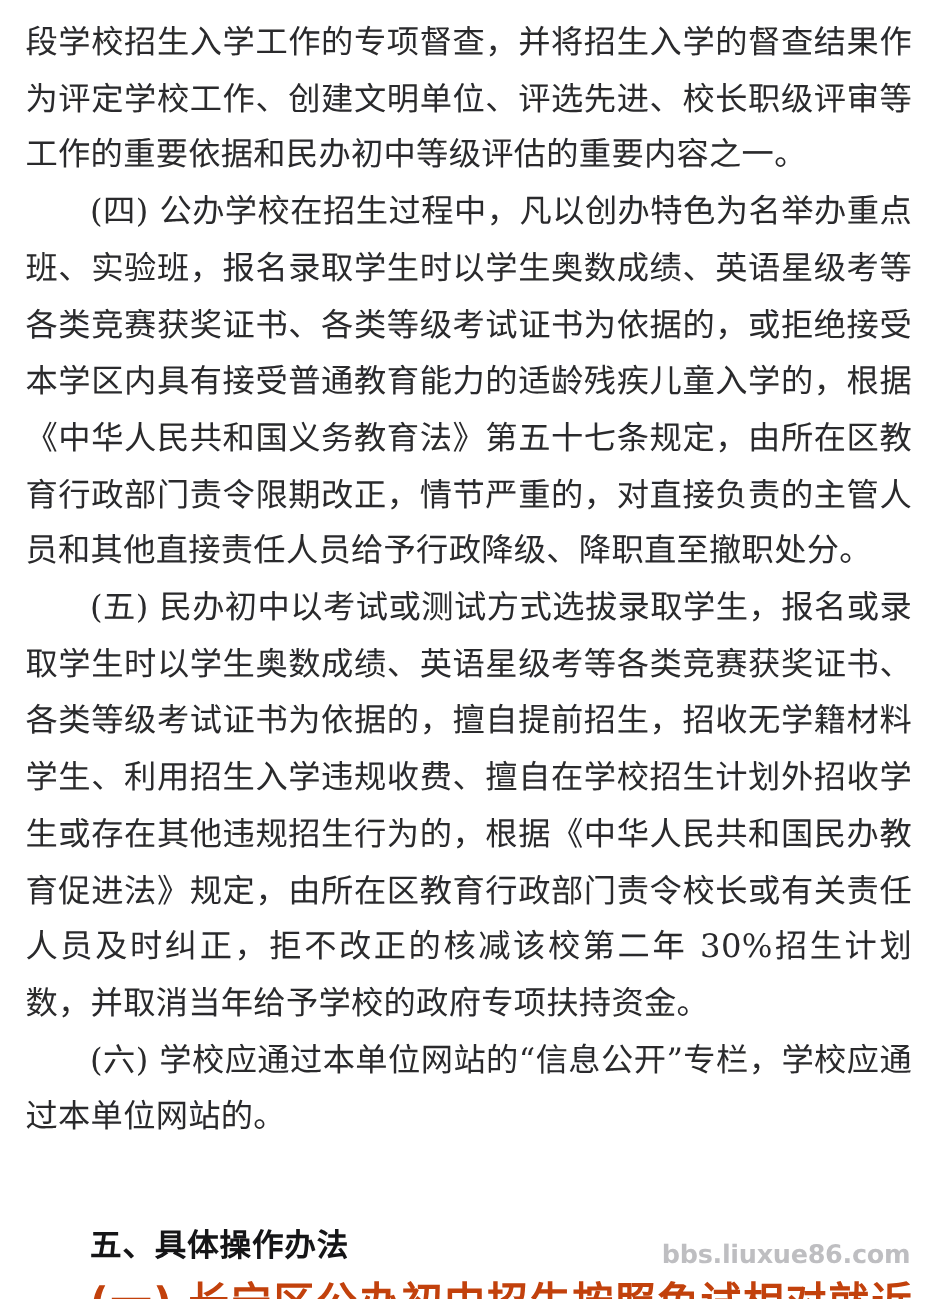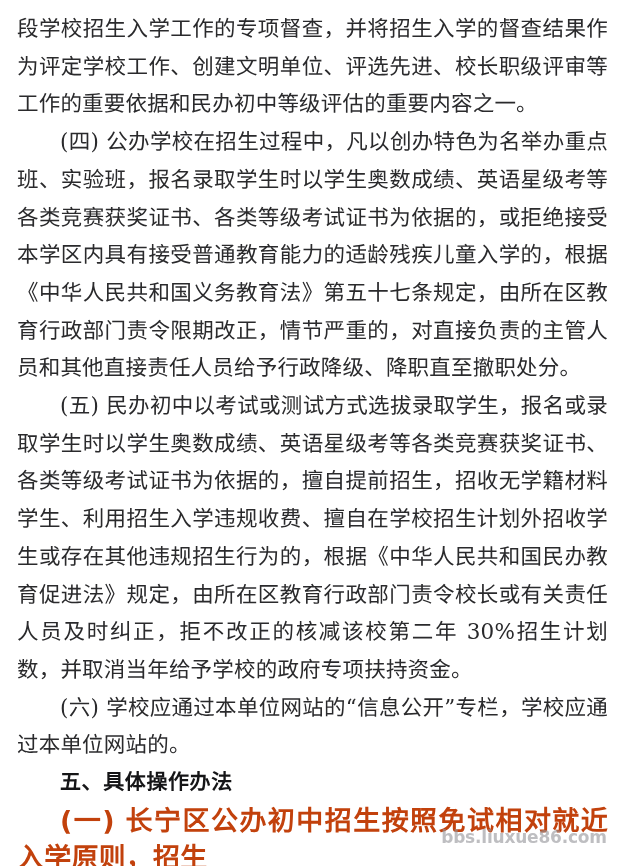--- a/index.html
+++ b/index.html
@@ -44,20 +44,21 @@
   .para.indent {
     text-indent: 43px;
   }
   .para.heading {
     font-weight: 700;
     color: #151517;
     letter-spacing: 0.6px;
     font-family: "DejaVu Sans", "Liberation Sans", sans-serif;
     font-size: 21px;
     text-indent: 43px;
+    margin-top: 48px;
   }
   .para.semibold {
     font-weight: 700;
     color: #c2410c;
     font-family: "DejaVu Sans", "Liberation Sans", sans-serif;
     font-size: 27px;
     letter-spacing: 0.2px;
     text-indent: 43px;
   }
 

